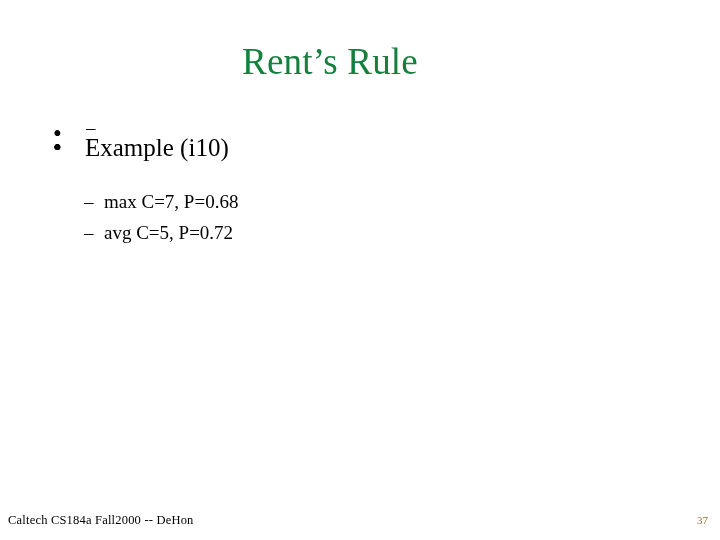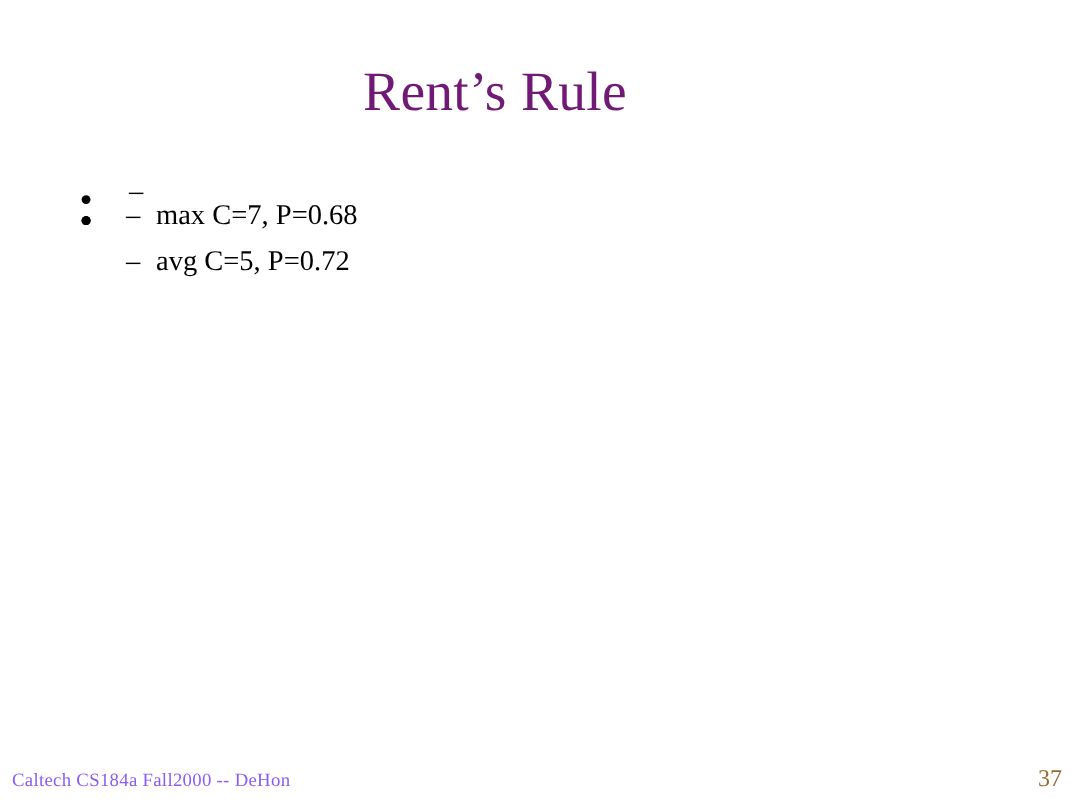--- a/index.html
+++ b/index.html
@@ -27,21 +27,21 @@
   .title {
     position: absolute;
     left: 0;
     top: 40px;
     width: 660px;
     text-align: center;
     font-size: 37px;
     line-height: 44px;
     font-weight: normal;
     letter-spacing: 0.2px;
-    color: #701a75;
+    color: #15803d;
     white-space: nowrap;
   }
 
   
   .body {
     position: absolute;
     left: 0;
     top: 112px;
     width: 720px;
   }
@@ -86,29 +86,29 @@
   .gap-before-high { margin-top: 14px; }
   .gap-before-max  { margin-top: 16px; }
 
   
   .footer {
     position: absolute;
     left: 8px;
     bottom: 12px;
     font-size: 12.5px;
     line-height: 16px;
-    color: #8b5cf6;
+    color: #000000;
     letter-spacing: 0.2px;
     white-space: nowrap;
   }
   .page-number {
     position: absolute;
     right: 12px;
     bottom: 12px;
-    font-size: 16px;
+    font-size: 11px;
     line-height: 16px;
     color: #9a6a33;
     white-space: nowrap;
   }
 </style>
 </head>
 <body>
 
 <div class="slide">
 
@@ -127,20 +127,21 @@
     <div class="bullet-l1 gap-before-high">
       <span class="marker">•</span>
     </div>
 
     <div class="bullet-l1">
       <span class="marker">•</span>
     </div>
 
     <div class="bullet-l1">
       <span class="marker">•</span>
+      <span>Example (i10)</span>
     </div>
 
     <div class="bullet-l2 deep gap-before-max">
       <span class="marker">–</span>
       <span>max C=7, P=0.68</span>
     </div>
 
     <div class="bullet-l2 deep">
       <span class="marker">–</span>
       <span>avg C=5, P=0.72</span>

